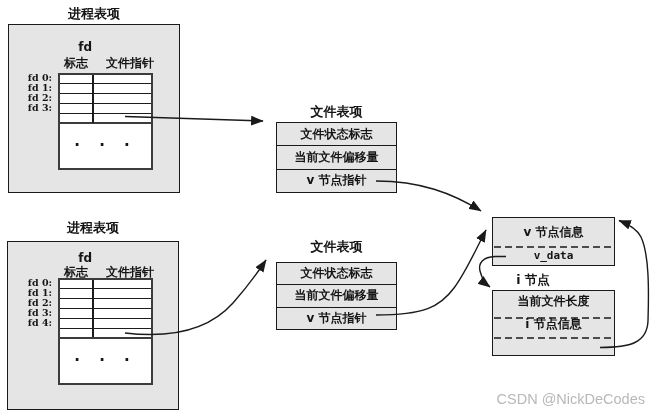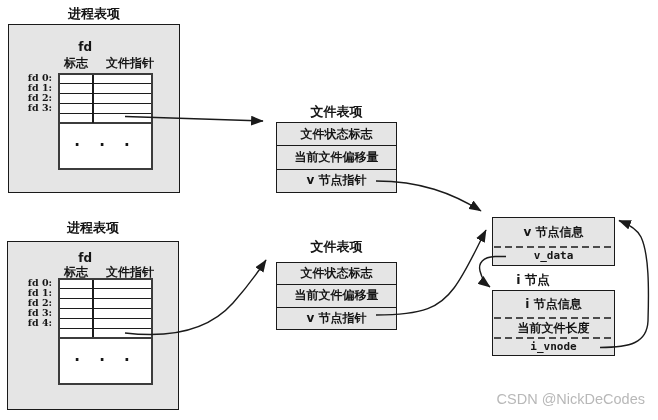--- a/index.html
+++ b/index.html
@@ -95,23 +95,22 @@
   </div>
 
   <div class="abs title" style="left:492px;top:201px;width:123px;font-size:12.5px;margin-top:23px;">v 节点表项</div>
   <div class="abs title" style="left:492px;top:272px;width:82px;font-size:12.5px;">i 节点</div>
 
   <div class="abs box" style="left:492px;top:217px;width:123px;height:49px;">
     <div class="cellC" style="height:29px;">v 节点信息</div>
     <div class="cellC mono" style="height:17px;">v_data</div>
   </div>
   <div class="abs box" style="left:492px;top:290px;width:123px;height:66px;">
+    <div class="cellC" style="height:20px;">当前文件长度</div>
     <div class="cellC" style="height:27px;">i 节点信息</div>
-    <div class="cellC" style="height:20px;">当前文件长度</div>
-    <div class="cellC mono" style="height:16px;">i_vnode</div>
   </div>
 
   <svg class="overlay" width="658" height="420" viewBox="0 0 658 420">
     <defs>
       <marker id="ah" markerWidth="9" markerHeight="7" refX="8.5" refY="3.5" orient="auto">
         <path d="M0,0 L9,3.5 L0,7 Z" fill="#1a1a1a"></path>
       </marker>
     </defs>
 
     <line x1="494" y1="247" x2="613" y2="247" stroke="#1a1a1a" stroke-width="1.4" stroke-dasharray="7 4"></line>

